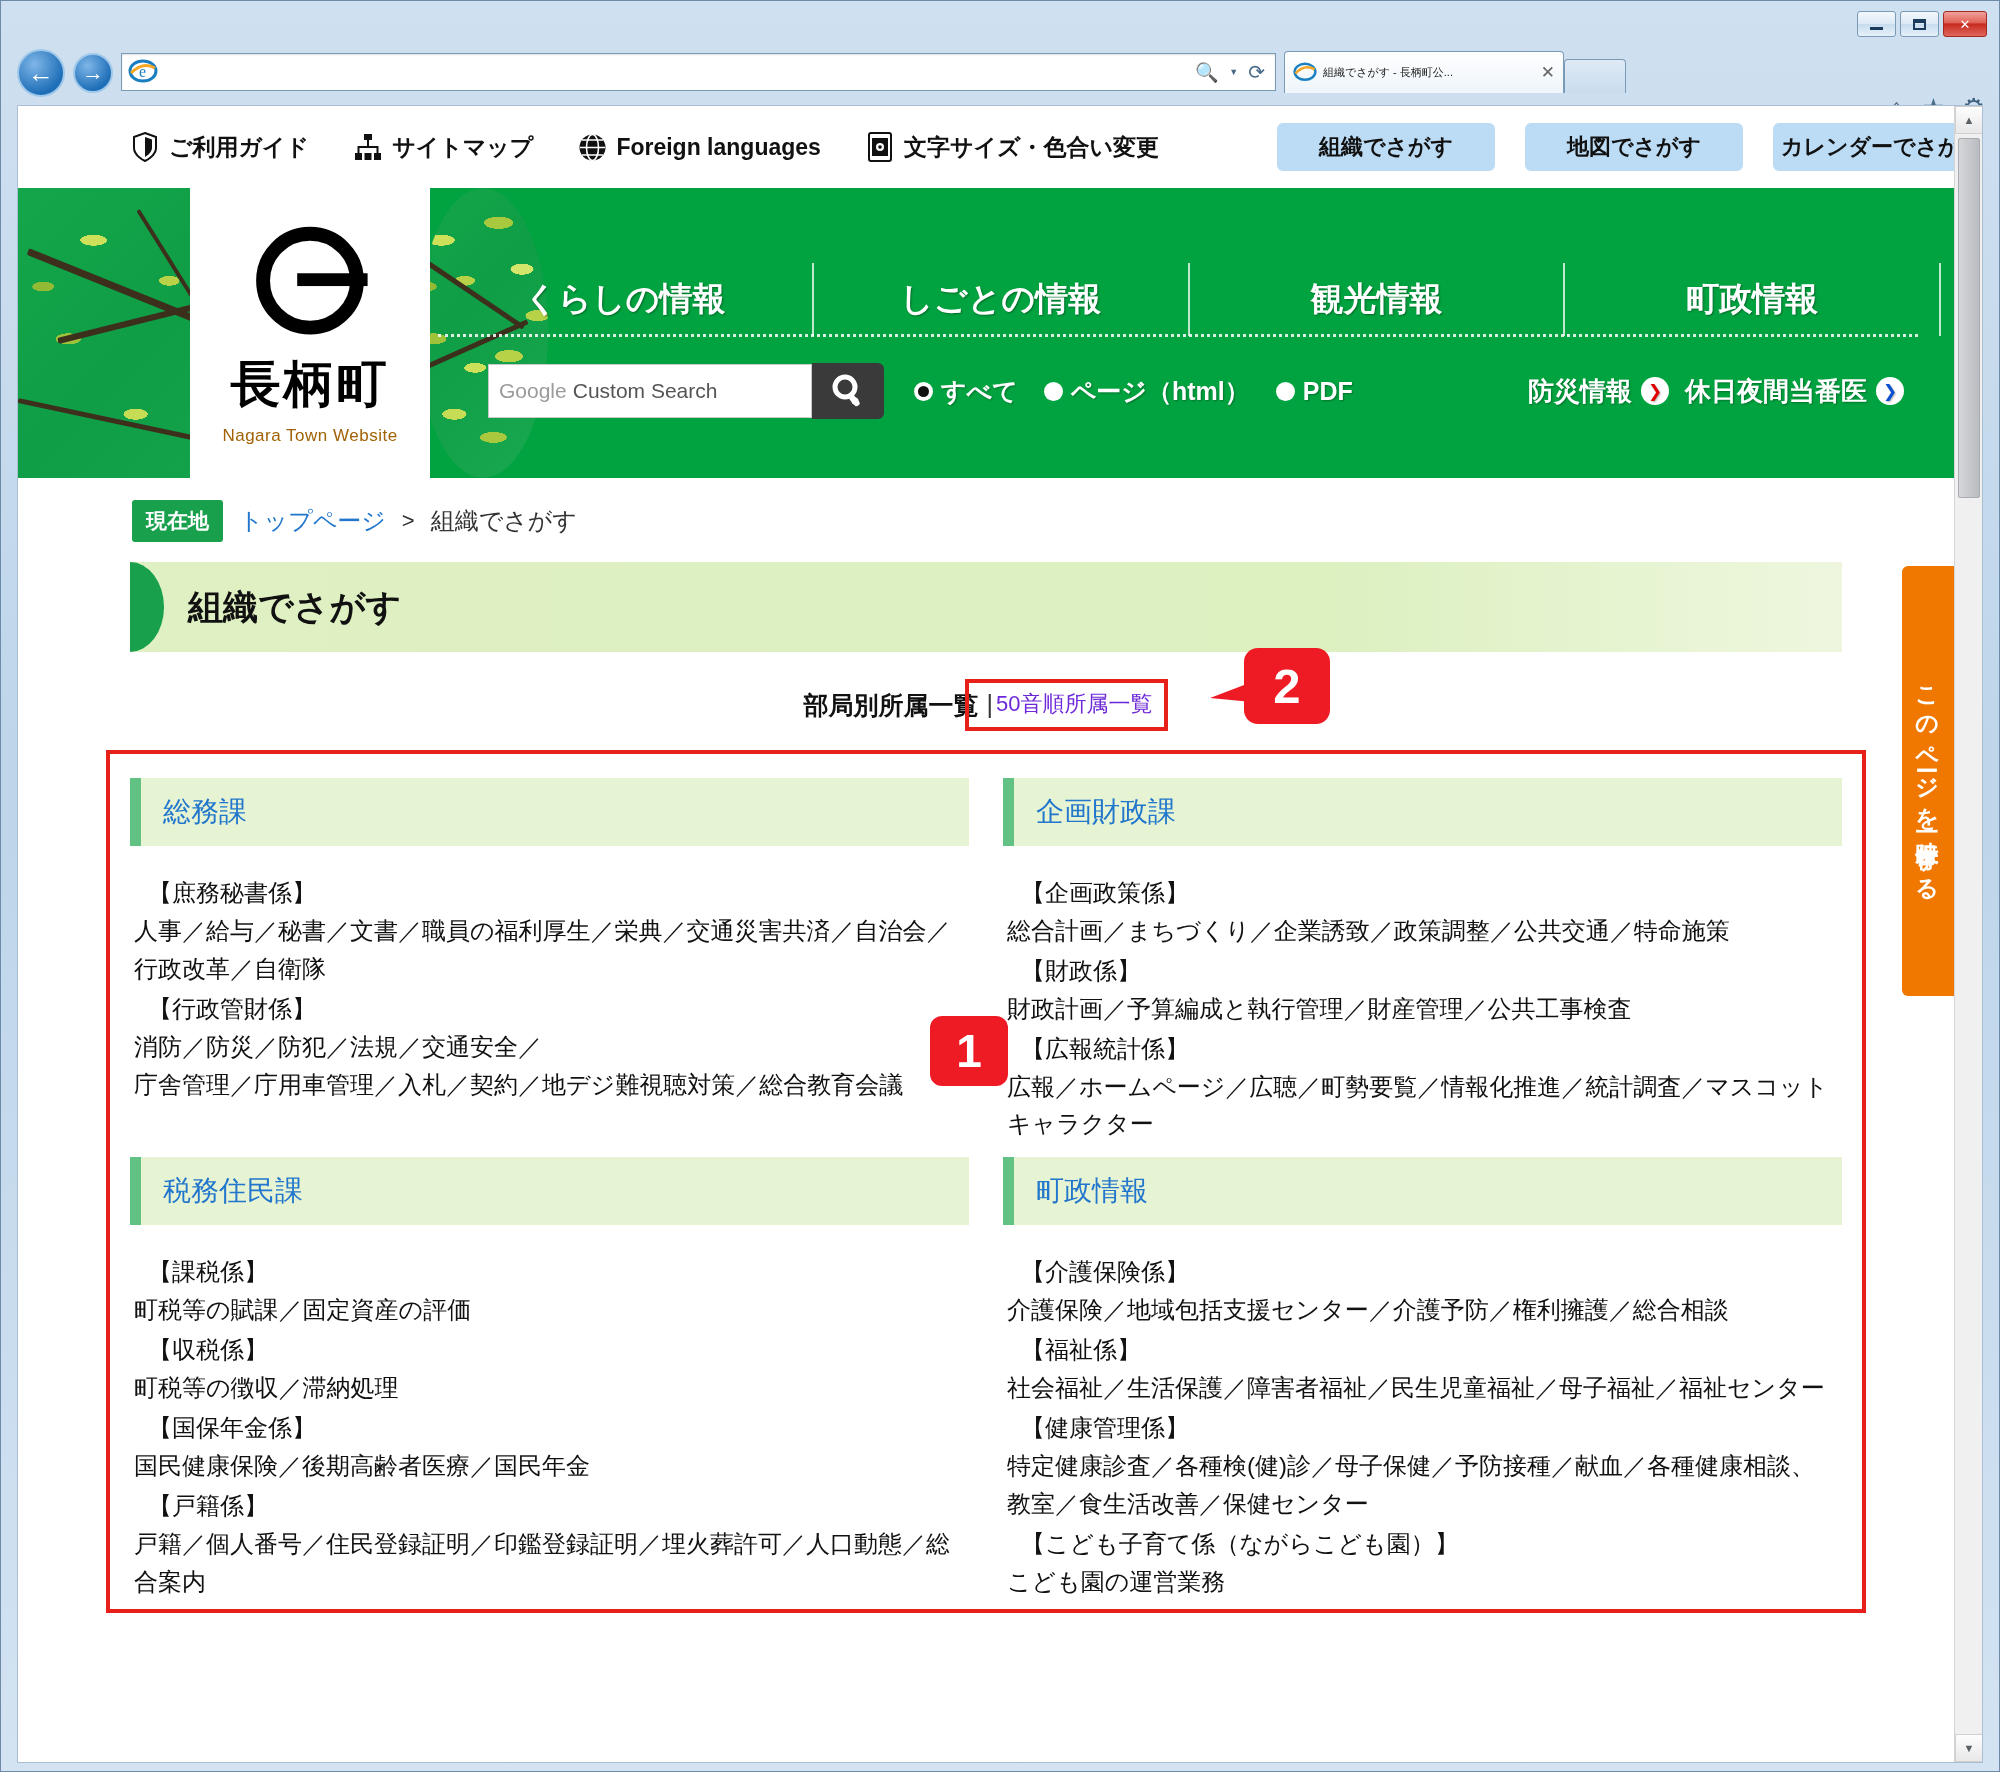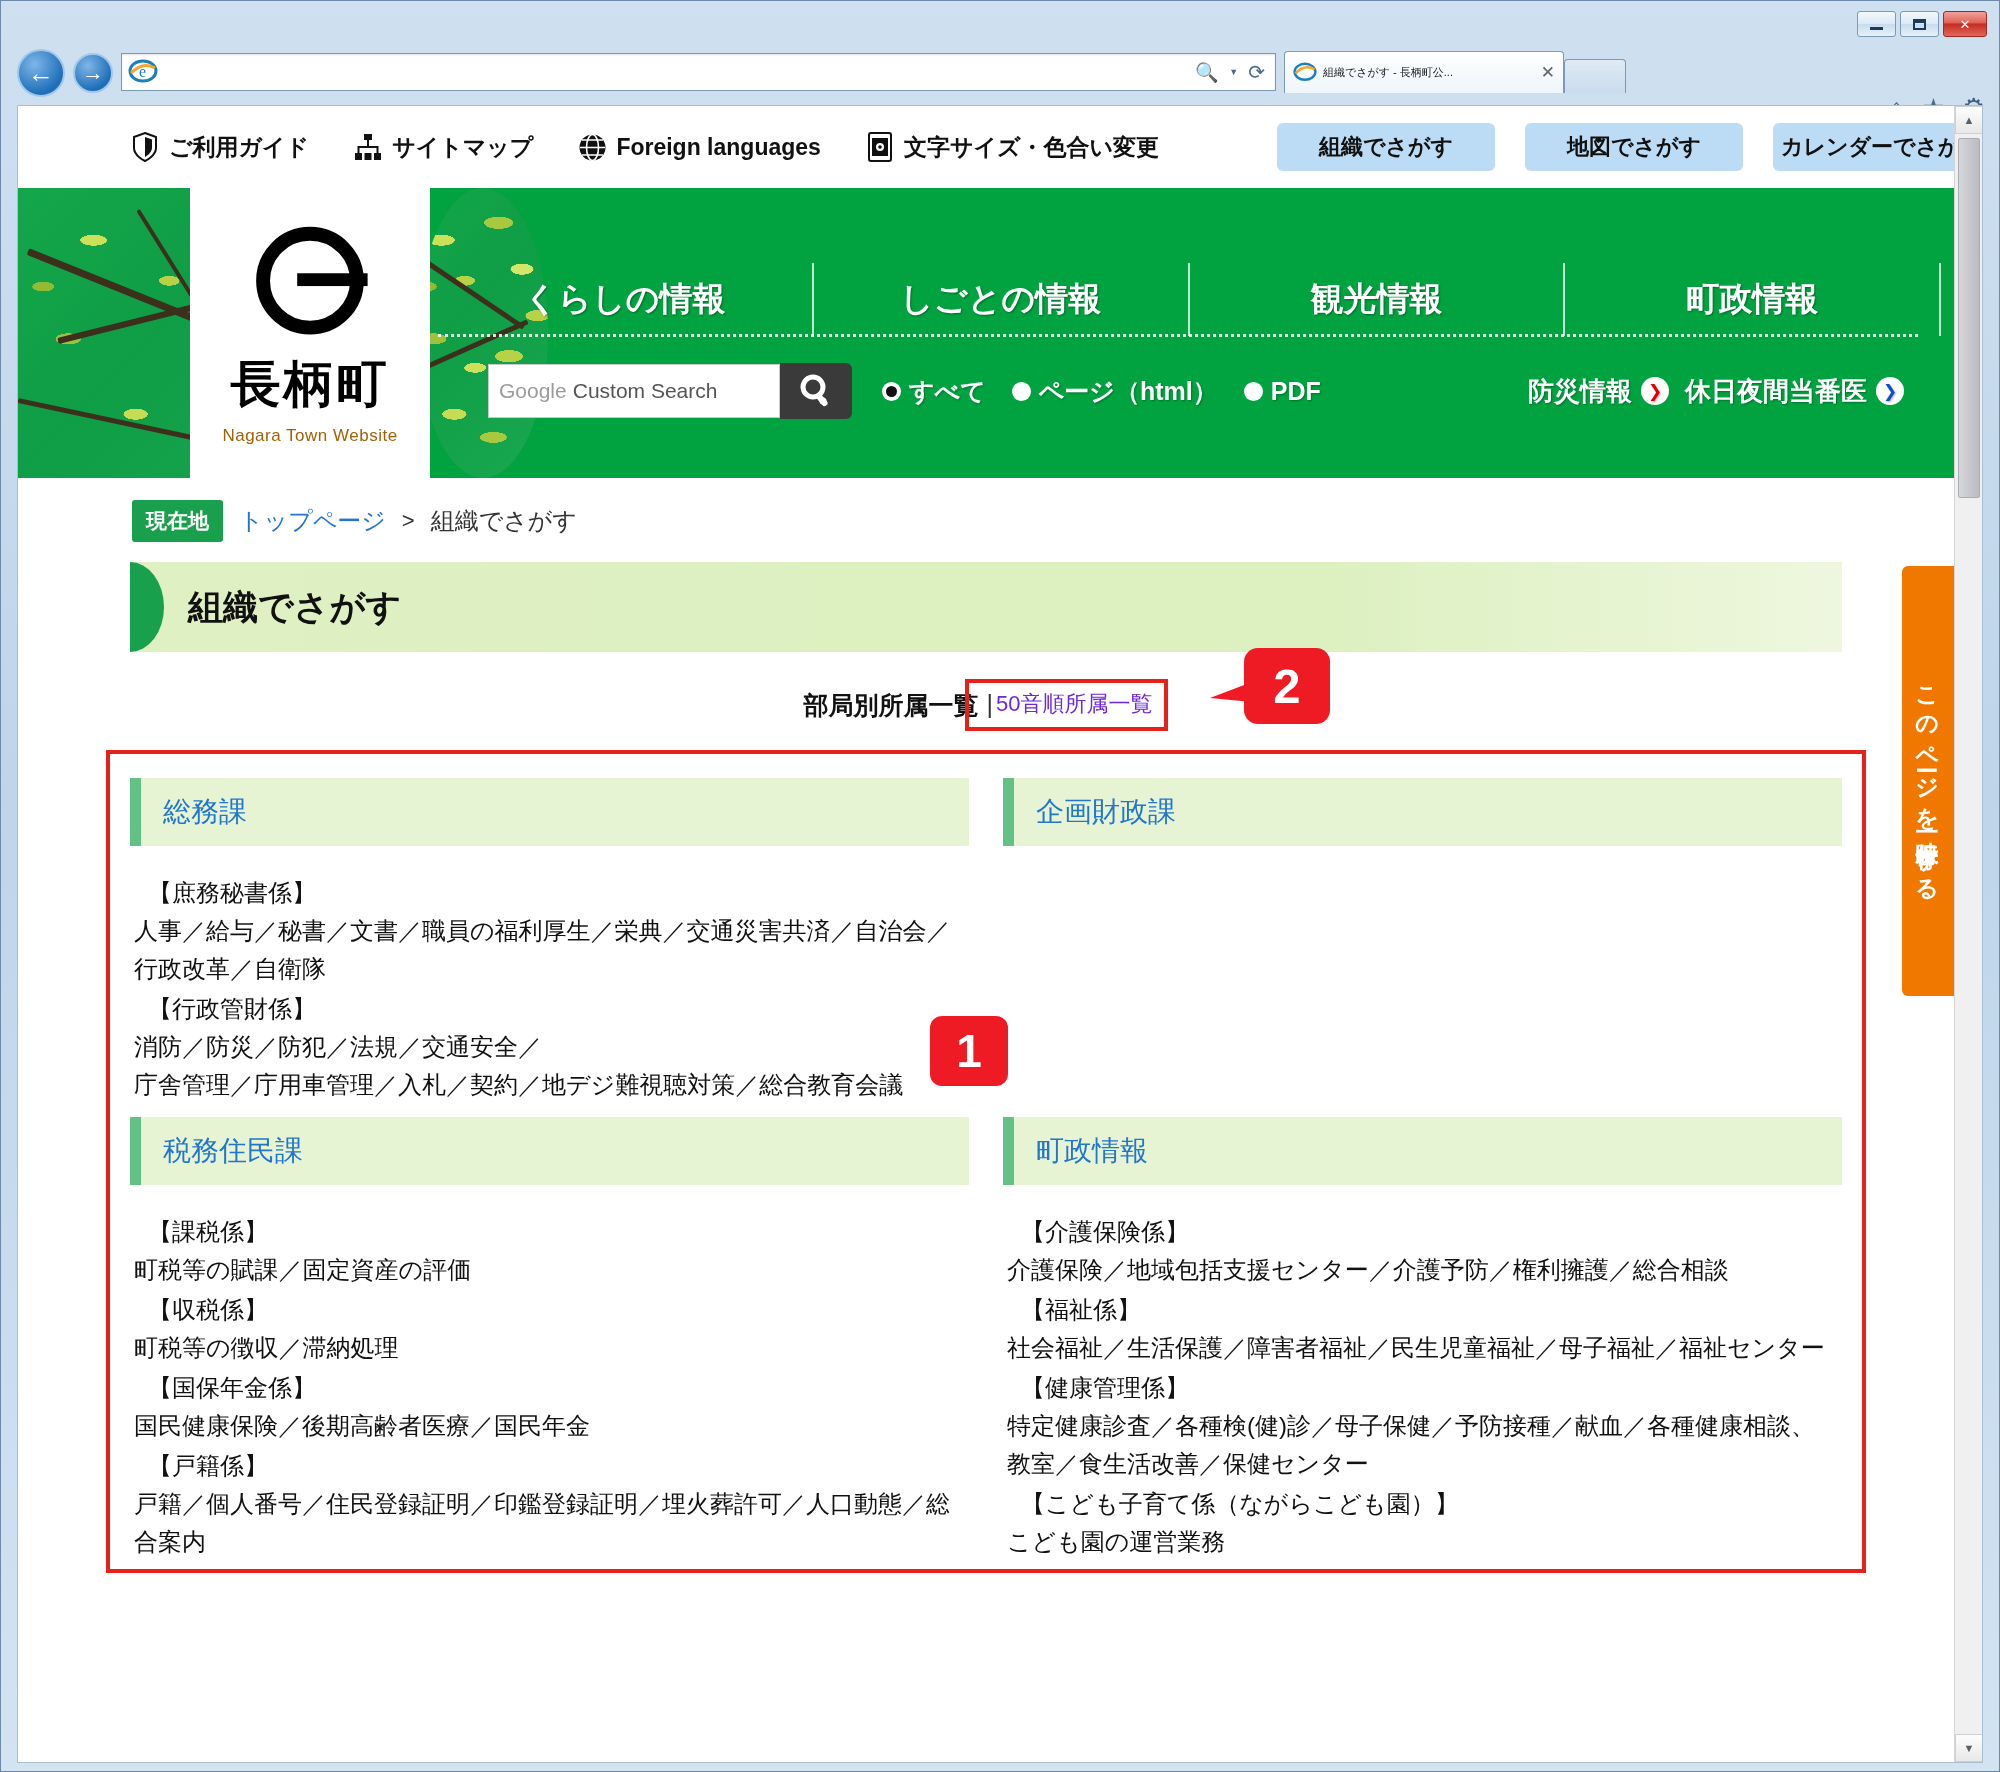--- a/index.html
+++ b/index.html
@@ -185,21 +185,21 @@
   .gnav-dots {
     position: absolute; left: 420px; right: 36px; top: 146px;
     border-bottom: 3px dotted rgba(255,255,255,.85); z-index: 4;
   }
 
   .searchrow {
     position: absolute; left: 470px; top: 168px; right: 30px; height: 70px;
     display: flex; align-items: center; z-index: 4;
   }
   .searchbox {
-    width: 292px; height: 54px; background: #fff; border: 1px solid #c9c9c9;
+    width: 324px; height: 54px; background: #fff; border: 1px solid #c9c9c9;
     display: flex; align-items: center; padding-left: 10px;
   }
   .g-placeholder { font-size: 21px; color: #aaa; }
   .g-placeholder b { color: #9b9b9b; font-weight: normal; }
   .g-placeholder i { color: #555; font-style: normal; margin-left: 6px; }
   .search-btn {
     width: 72px; height: 56px; background: #3a3a3a;
     display: flex; align-items: center; justify-content: center;
     border-radius: 0 6px 6px 0;
   }
@@ -528,20 +528,28 @@
               <div class="dept-sec">【行政管財係】</div>
               <div class="dept-items" style="white-space:pre-line">消防／防災／防犯／法規／交通安全／
 庁舎管理／庁用車管理／入札／契約／地デジ難視聴対策／総合教育会議</div>
             </div>
           </div>
 
           <div class="dept">
             <div class="dept-head">
               <a>企画財政課</a>
             </div>
+            <div class="dept-body">
+              <div class="dept-sec">【企画政策係】</div>
+              <div class="dept-items">総合計画／まちづくり／企業誘致／政策調整／公共交通／特命施策</div>
+              <div class="dept-sec">【財政係】</div>
+              <div class="dept-items">財政計画／予算編成と執行管理／財産管理／公共工事検査</div>
+              <div class="dept-sec">【広報統計係】</div>
+              <div class="dept-items">広報／ホームページ／広聴／町勢要覧／情報化推進／統計調査／マスコットキャラクター</div>
+            </div>
           </div>
 
           <div class="dept">
             <div class="dept-head">
               <a>税務住民課</a>
             </div>
             <div class="dept-body">
               <div class="dept-sec">【課税係】</div>
               <div class="dept-items">町税等の賦課／固定資産の評価</div>
               <div class="dept-sec">【収税係】</div>

